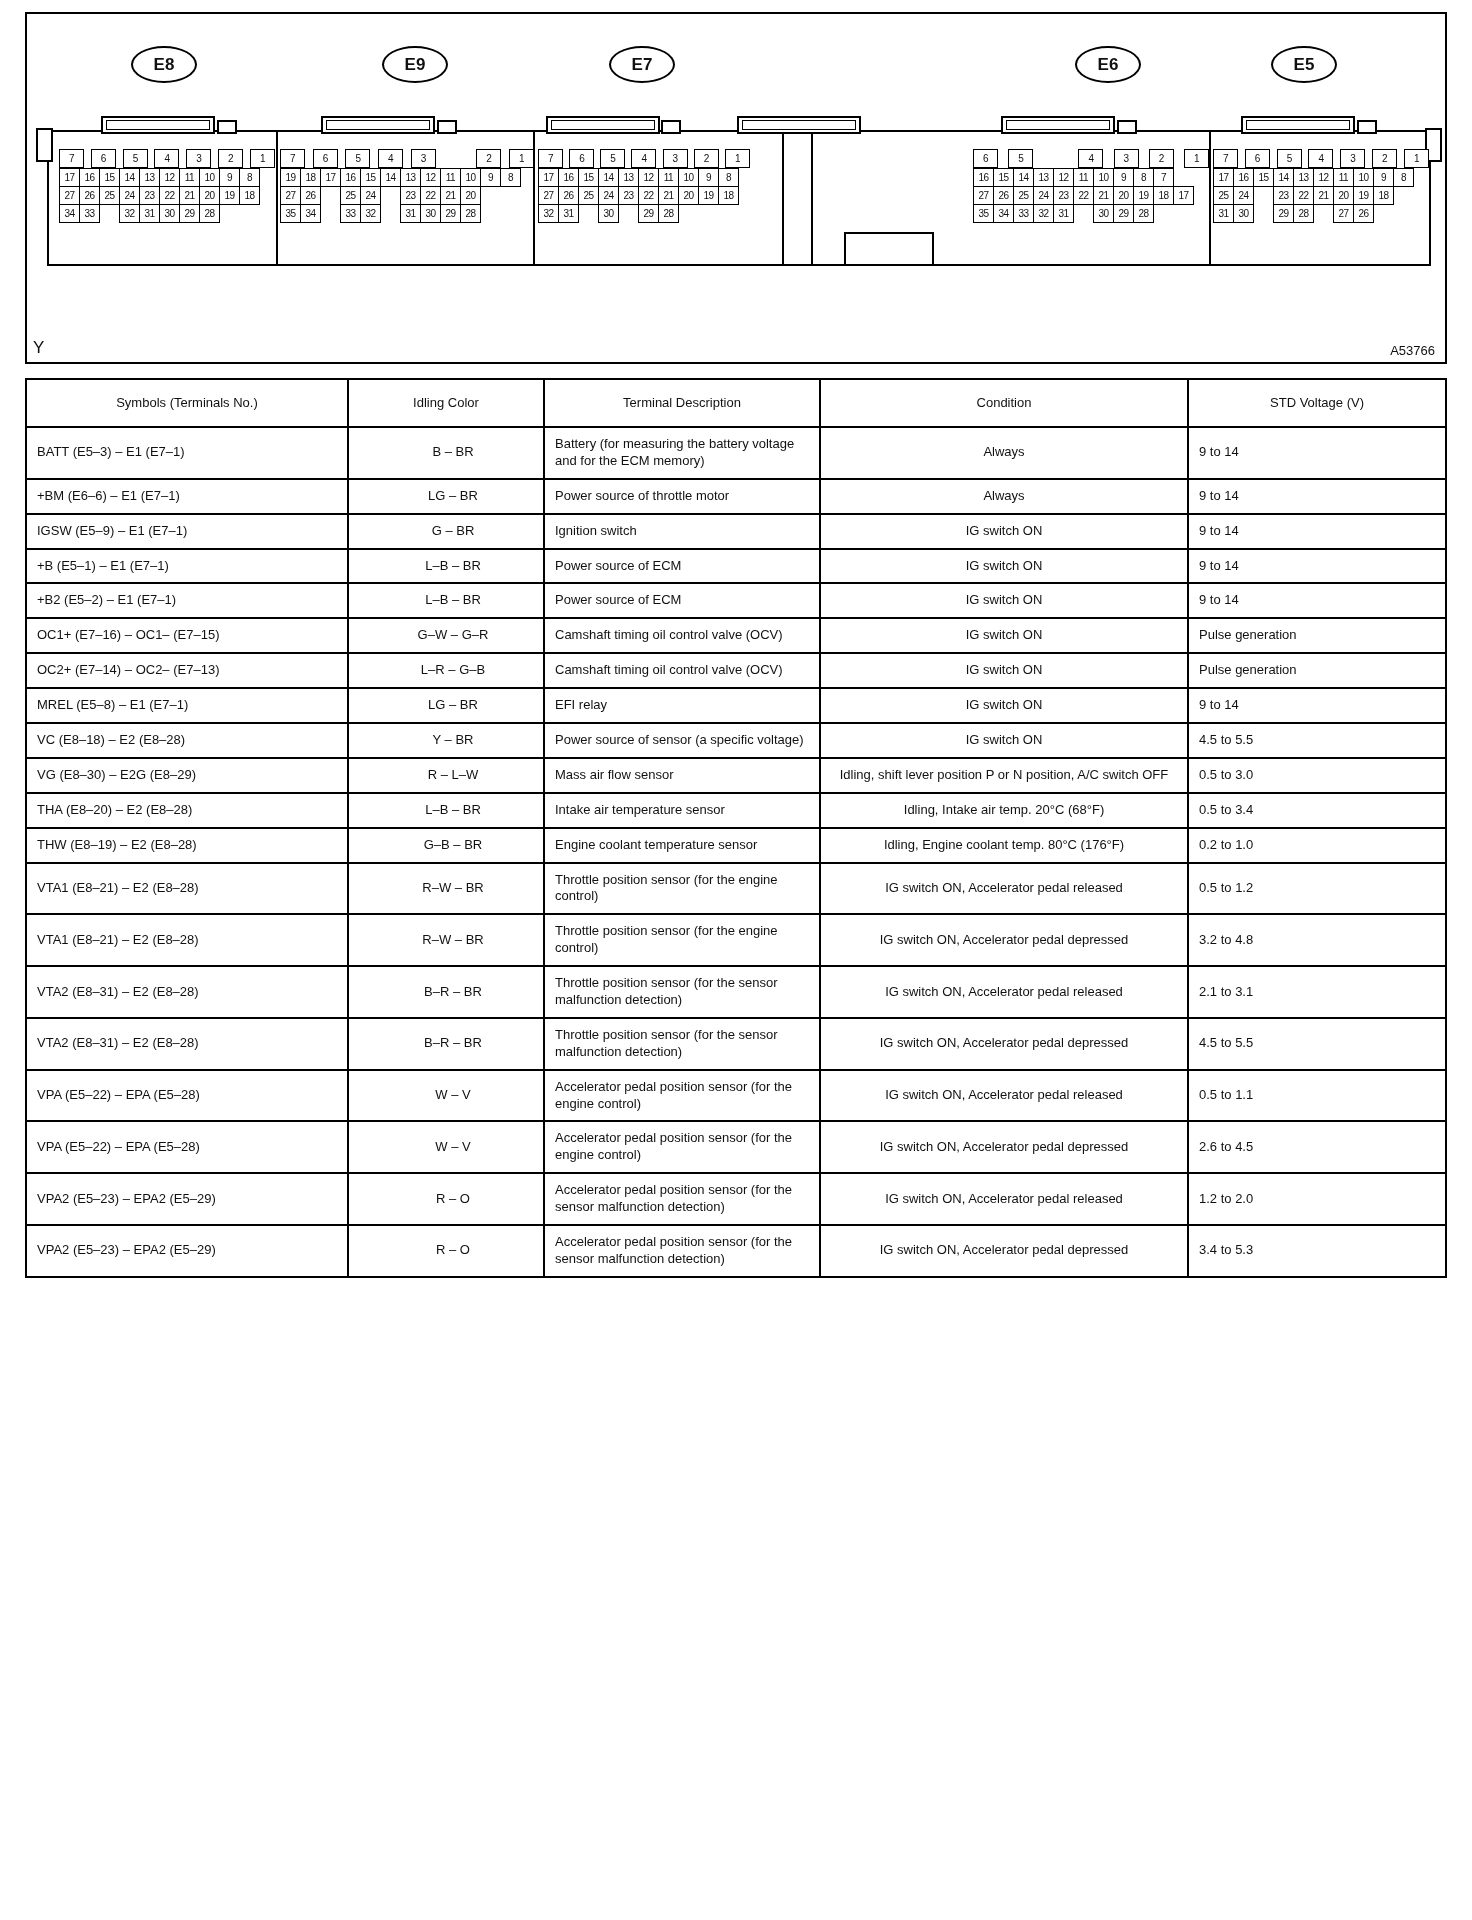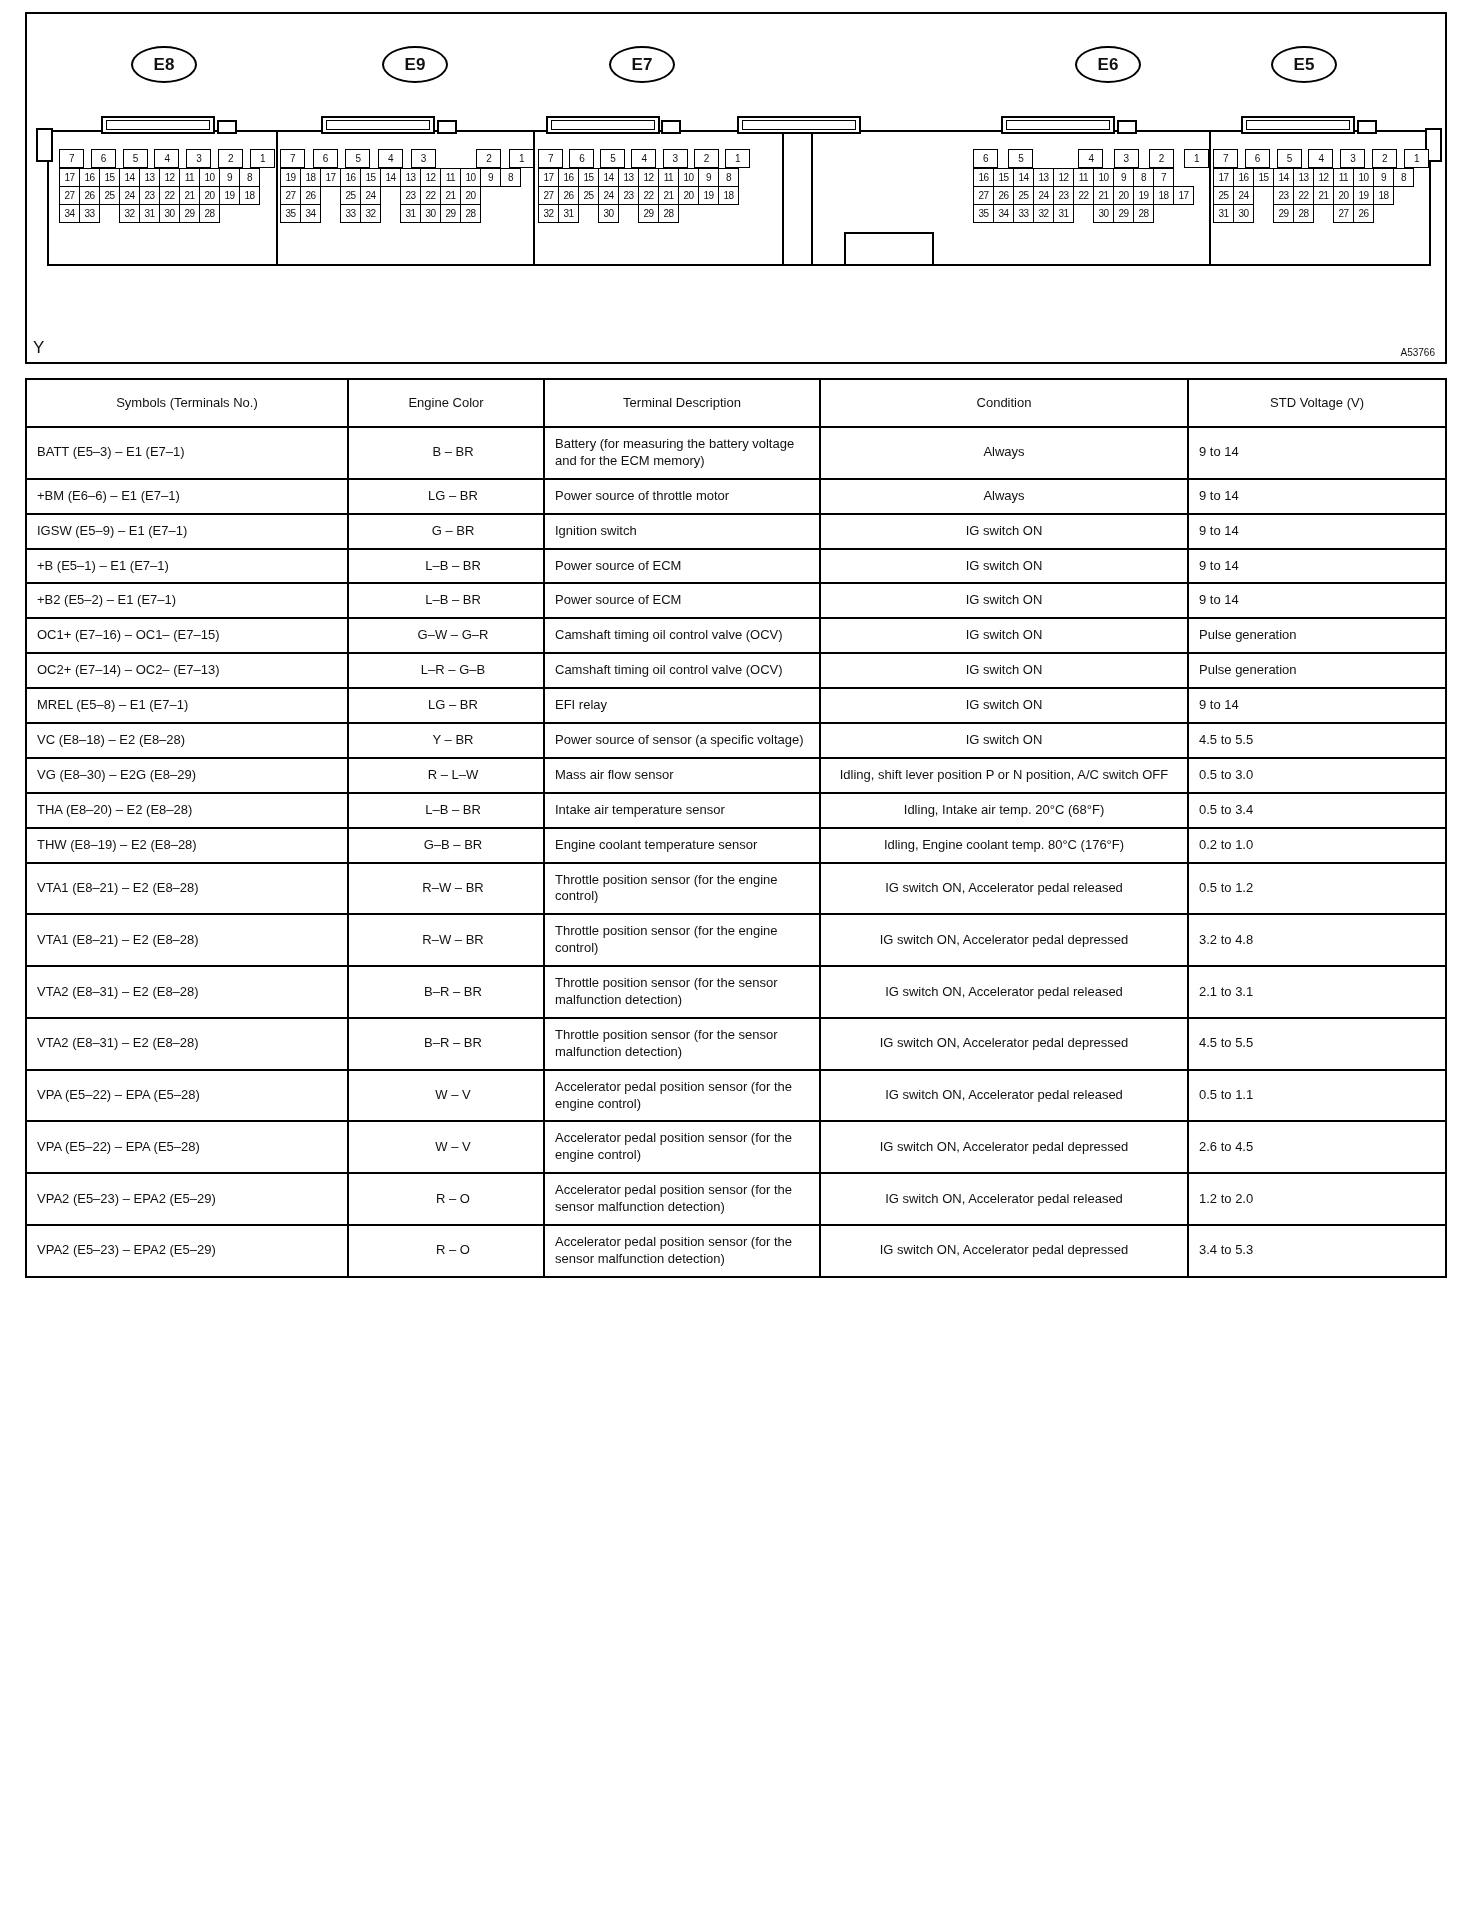--- a/index.html
+++ b/index.html
@@ -30,21 +30,21 @@
   .pin-row + .pin-row{margin-top:-1px;}
   .pin{box-sizing:border-box;width:21px;height:19px;border:1px solid #000;background:#fff;
        display:flex;align-items:center;justify-content:center;
        font-size:10px;line-height:1;letter-spacing:-0.5px;}
   .pin-row:not(.spread) .pin + .pin{margin-left:-1px;}
   .pin-row.spread{justify-content:space-between;margin-bottom:1px;}
   .pin-row.spread .pin{width:25px;}
   .pin.gap{border-color:transparent;background:transparent;}
 
   .corner-label{position:absolute;left:6px;bottom:4px;font-size:17px;}
-  .figure-code{position:absolute;right:10px;bottom:4px;font-size:10px;}
+  .figure-code{position:absolute;right:10px;bottom:4px;font-size:13px;}
 
   
   .terminal-table{position:absolute;left:25px;top:378px;width:1420px;border-collapse:collapse;table-layout:fixed;
                   font-size:13px;line-height:1.3;}
   .terminal-table th,.terminal-table td{border:2px solid #000;padding:8px 10px;vertical-align:middle;word-wrap:break-word;}
   .terminal-table th{font-weight:normal;text-align:center;height:30px;}
   .terminal-table td.c0{text-align:left;}
   .terminal-table td.c1{text-align:center;padding-left:24px;}
   .terminal-table td.c2{text-align:left;}
   .terminal-table td.c3{text-align:center;}
@@ -324,21 +324,21 @@
     <colgroup>
       <col style="width:322px">
         <col style="width:196px">
         <col style="width:276px">
         <col style="width:368px">
         <col style="width:258px">
     </colgroup>
     <thead>
       <tr>
           <th>Symbols (Terminals No.)</th>
-          <th>Engine Color</th>
+          <th>Idling Color</th>
           <th>Terminal Description</th>
           <th>Condition</th>
           <th>STD Voltage (V)</th>
         </tr>
     </thead>
     <tbody>
         <tr>
           <td class="c0">BATT (E5–3) – E1 (E7–1)</td>
           <td class="c1">B – BR</td>
           <td class="c2">Battery (for measuring the battery voltage and for the ECM memory)</td>

